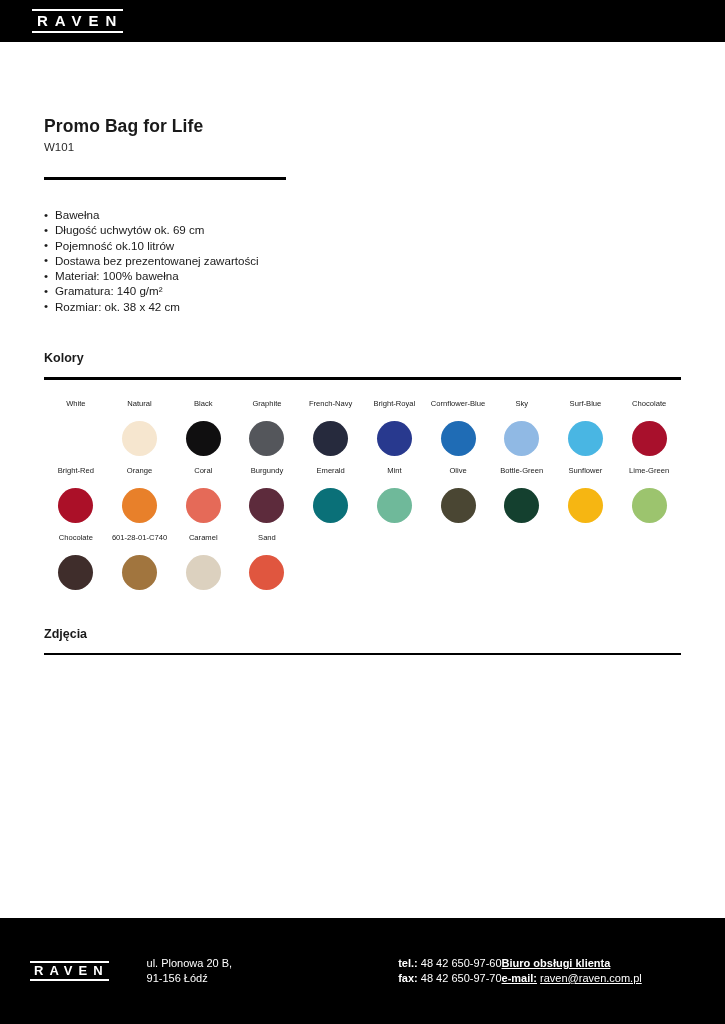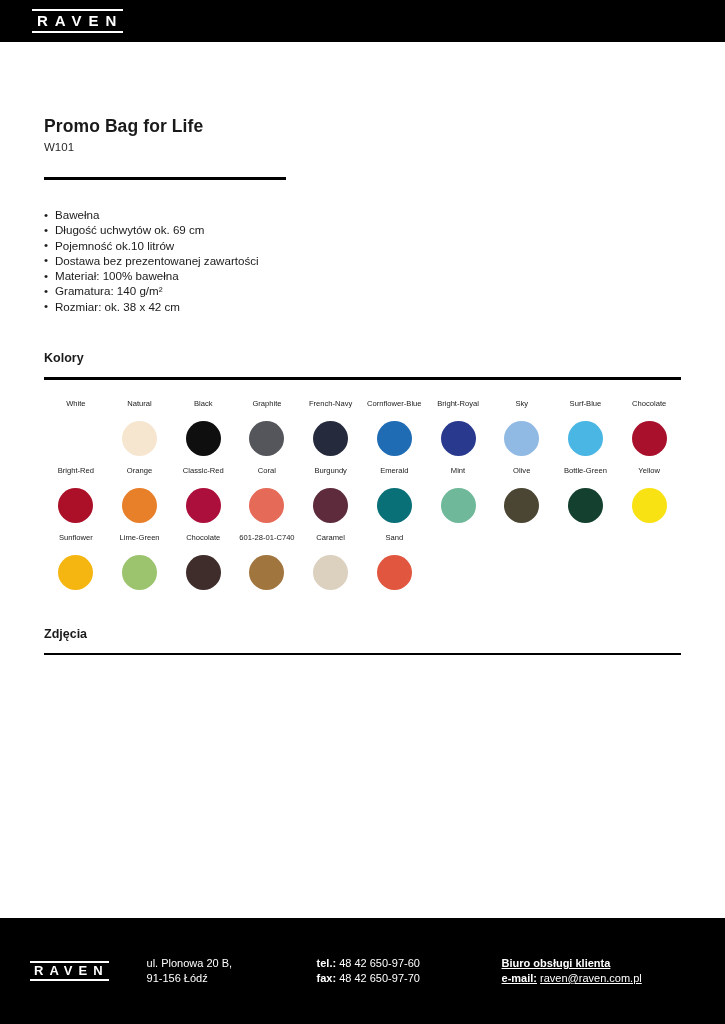--- a/index.html
+++ b/index.html
@@ -146,21 +146,21 @@
     padding: 1px 0;
     text-indent: 4px;
     line-height: 1.05;
     margin-right: 38px;
   }
   .footer-col {
     font-size: 11px;
     line-height: 15px;
   }
   .footer-col.address { width: 170px; }
-  .footer-col.contact { width: 185px; }
+  .footer-col.contact { width: 185px; text-align: right; }
   .footer-col b { font-weight: bold; }
   .footer-underline { text-decoration: underline; }
   .support-title {
     font-weight: bold;
     text-decoration: underline;
     display: block;
   }
 </style>
 </head>
 <body>
@@ -205,52 +205,48 @@
         </div>
         <div class="color-cell">
           <div class="color-label">Graphite</div>
           <div class="color-swatch" style="background: rgb(84, 86, 91);"></div>
         </div>
         <div class="color-cell">
           <div class="color-label">French-Navy</div>
           <div class="color-swatch" style="background: rgb(38, 42, 61);"></div>
         </div>
         <div class="color-cell">
+          <div class="color-label">Bright-Royal</div>
+          <div class="color-swatch" style="background: rgb(40, 57, 142);"></div>
+        </div>
+        <div class="color-cell">
           <div class="color-label">Cornflower-Blue</div>
           <div class="color-swatch" style="background: rgb(31, 108, 181);"></div>
         </div>
         <div class="color-cell">
-          <div class="color-label">Bright-Royal</div>
-          <div class="color-swatch" style="background: rgb(40, 57, 142);"></div>
-        </div>
-        <div class="color-cell">
           <div class="color-label">Sky</div>
           <div class="color-swatch" style="background: rgb(144, 185, 228);"></div>
         </div>
         <div class="color-cell">
           <div class="color-label">Surf-Blue</div>
           <div class="color-swatch" style="background: rgb(73, 182, 227);"></div>
         </div>
         <div class="color-cell">
           <div class="color-label">Chocolate</div>
           <div class="color-swatch" style="background: rgb(168, 16, 44);"></div>
         </div>
         <div class="color-cell">
           <div class="color-label">Bright-Red</div>
           <div class="color-swatch" style="background: rgb(171, 16, 40);"></div>
         </div>
         <div class="color-cell">
           <div class="color-label">Orange</div>
           <div class="color-swatch" style="background: rgb(232, 128, 42);"></div>
         </div>
         <div class="color-cell">
-          <div class="color-label">Classic-Red</div>
-          <div class="color-swatch" style="background: rgb(173, 15, 60);"></div>
-        </div>
-        <div class="color-cell">
           <div class="color-label">Coral</div>
           <div class="color-swatch" style="background: rgb(229, 106, 88);"></div>
         </div>
         <div class="color-cell">
           <div class="color-label">Burgundy</div>
           <div class="color-swatch" style="background: rgb(93, 43, 60);"></div>
         </div>
         <div class="color-cell">
           <div class="color-label">Emerald</div>
           <div class="color-swatch" style="background: rgb(10, 112, 120);"></div>
@@ -259,24 +255,20 @@
           <div class="color-label">Mint</div>
           <div class="color-swatch" style="background: rgb(111, 185, 154);"></div>
         </div>
         <div class="color-cell">
           <div class="color-label">Olive</div>
           <div class="color-swatch" style="background: rgb(74, 70, 51);"></div>
         </div>
         <div class="color-cell">
           <div class="color-label">Bottle-Green</div>
           <div class="color-swatch" style="background: rgb(20, 64, 47);"></div>
-        </div>
-        <div class="color-cell">
-          <div class="color-label">Yellow</div>
-          <div class="color-swatch" style="background: rgb(248, 226, 19);"></div>
         </div>
         <div class="color-cell">
           <div class="color-label">Sunflower</div>
           <div class="color-swatch" style="background: rgb(246, 182, 18);"></div>
         </div>
         <div class="color-cell">
           <div class="color-label">Lime-Green</div>
           <div class="color-swatch" style="background: rgb(156, 196, 110);"></div>
         </div>
         <div class="color-cell">

